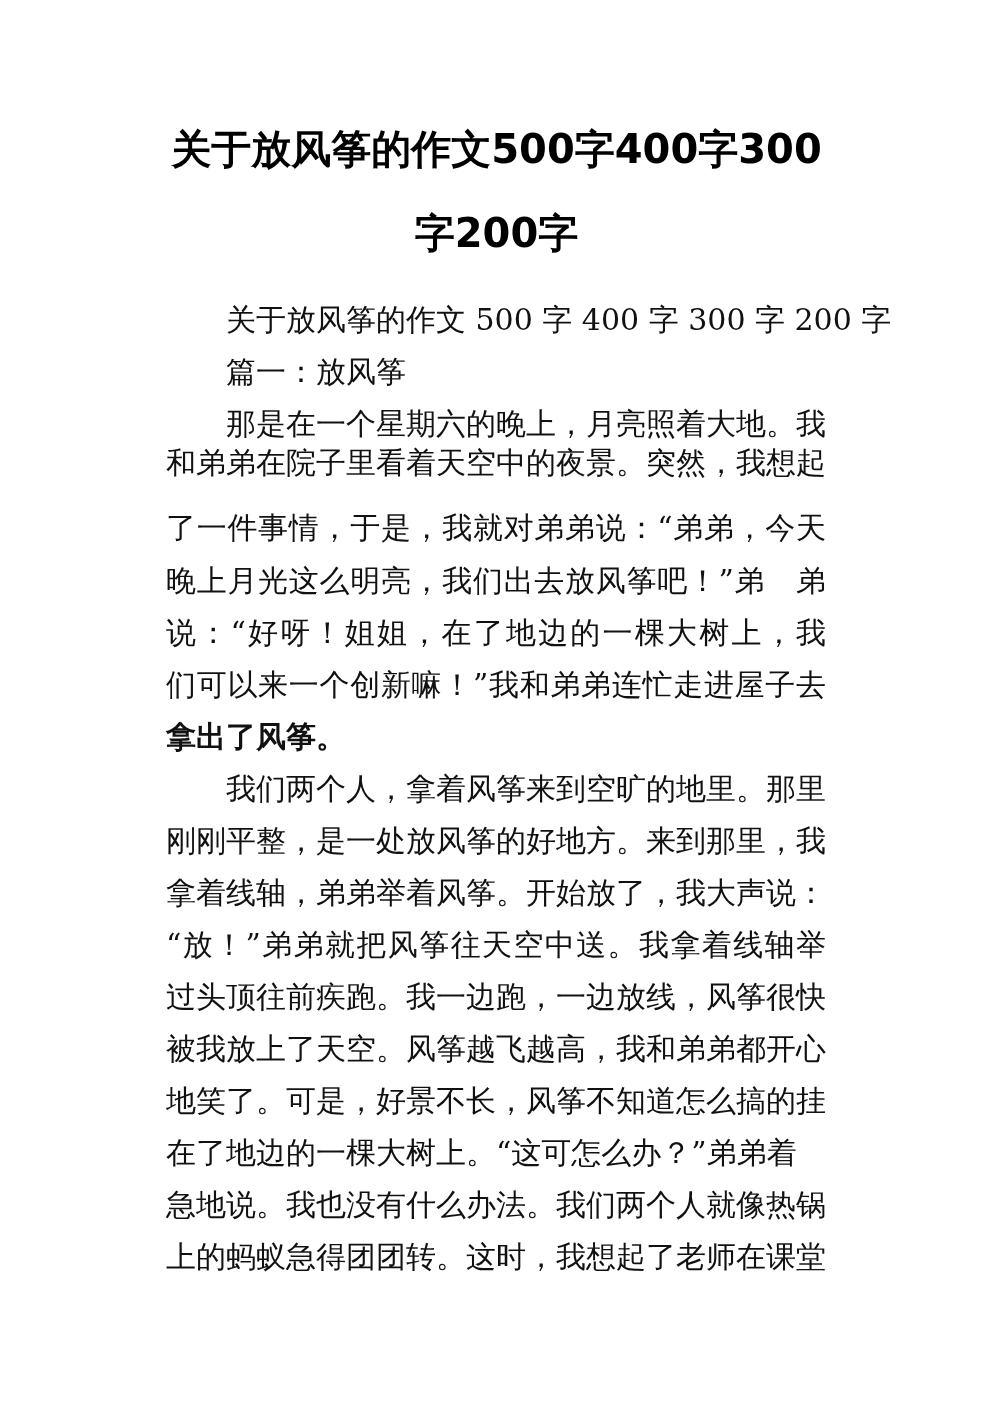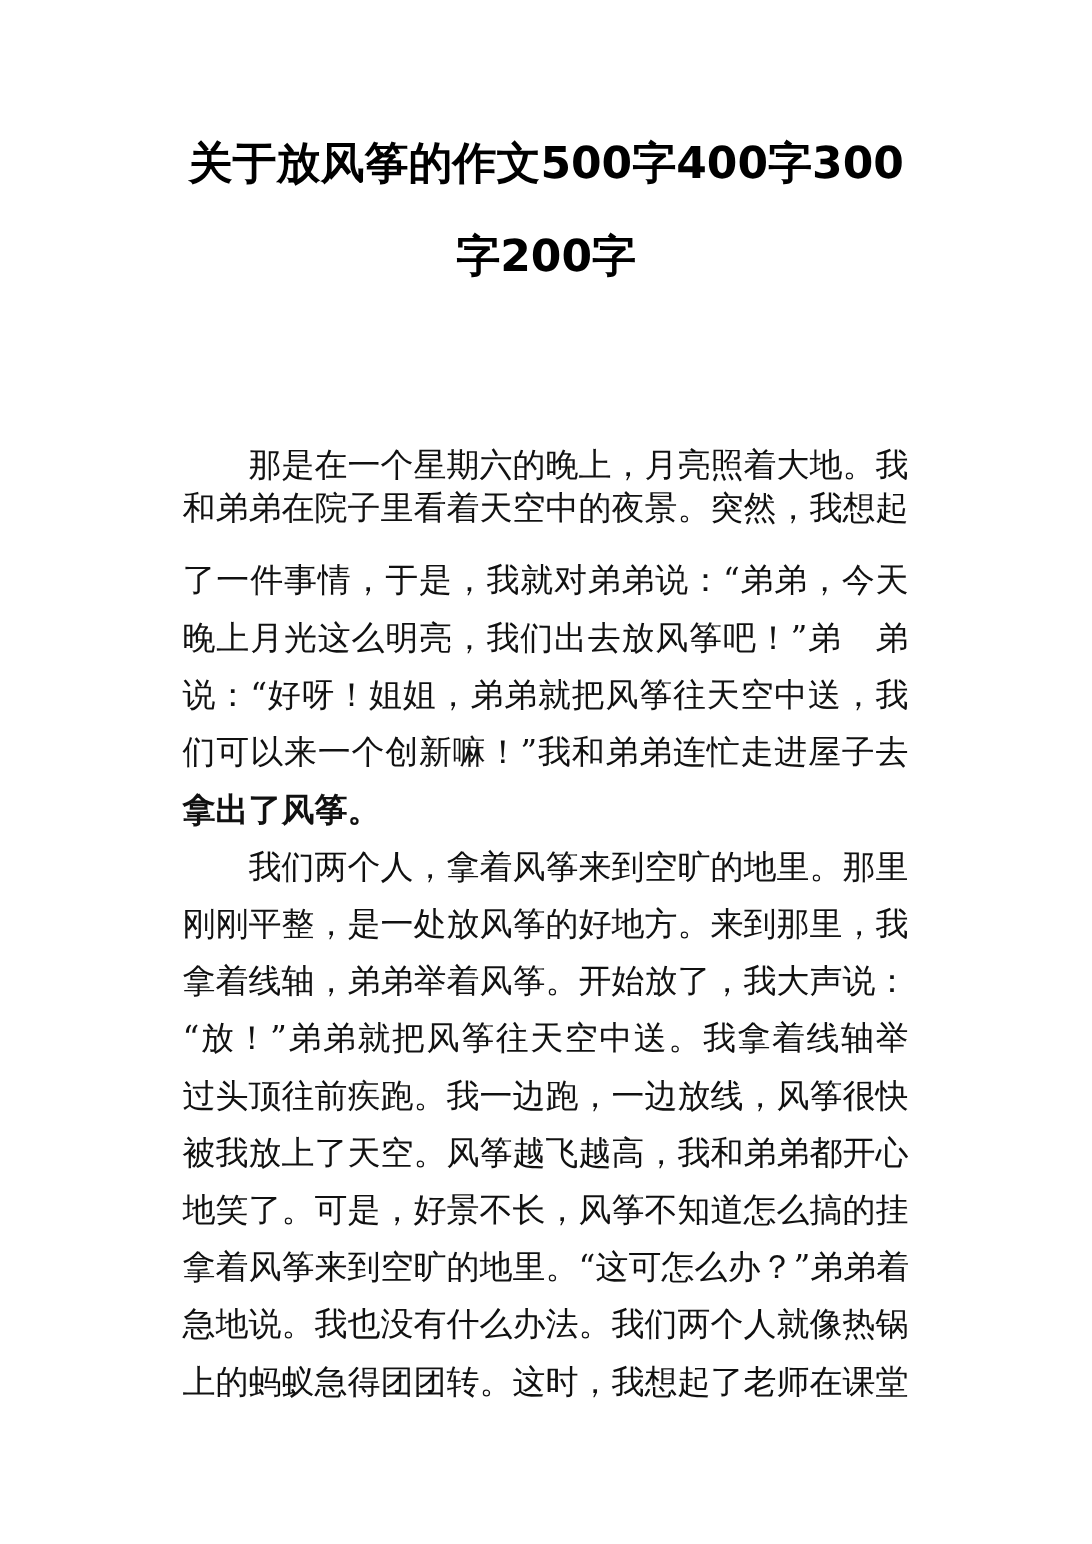--- a/index.html
+++ b/index.html
@@ -56,37 +56,39 @@
     }
   </style>
 </head>
 <body>
 
 <div class="page">
 
   <div class="title" style="top:123px;">关于放风筝的作文500字400字300</div>
   <div class="title" style="top:175px;margin-top:32px;">字200字</div>
 
+  <div class="line indent last" style="top:300px;">关于放风筝的作文 500 字 400 字 300 字 200 字</div>
+  <div class="line indent last" style="top:352px;">篇一：放风筝</div>
 
   <div>
     <div class="line indent" style="top:404px;">那是在一个星期六的晚上，月亮照着大地。我</div>
     <div class="line" style="top:443px;">和弟弟在院子里看着天空中的夜景。突然，我想起</div>
     <div class="line" style="top:508px;">了一件事情，于是，我就对弟弟说：“弟弟，今天</div>
     <div class="line" style="top:561px;">晚上月光这么明亮，我们出去放风筝吧！”弟　弟</div>
-    <div class="line" style="top:613px;">说：“好呀！姐姐，弟弟就把风筝往天空中送，我</div>
+    <div class="line" style="top:613px;">说：“好呀！姐姐，在了地边的一棵大树上，我</div>
     <div class="line" style="top:665px;">们可以来一个创新嘛！”我和弟弟连忙走进屋子去</div>
     <div class="line last" style="top:717px;font-weight:bold;">拿出了风筝。</div>
   </div>
 
   <div>
     <div class="line indent" style="top:769px;">我们两个人，拿着风筝来到空旷的地里。那里</div>
     <div class="line" style="top:821px;">刚刚平整，是一处放风筝的好地方。来到那里，我</div>
     <div class="line last" style="top:873px;">拿着线轴，弟弟举着风筝。开始放了，我大声说：</div>
     <div class="line" style="top:925px;">“放！”弟弟就把风筝往天空中送。我拿着线轴举</div>
     <div class="line" style="top:977px;">过头顶往前疾跑。我一边跑，一边放线，风筝很快</div>
     <div class="line" style="top:1029px;">被我放上了天空。风筝越飞越高，我和弟弟都开心</div>
     <div class="line" style="top:1081px;">地笑了。可是，好景不长，风筝不知道怎么搞的挂</div>
-    <div class="line last" style="top:1133px;">拿着风筝来到空旷的地里。“这可怎么办？”弟弟着</div>
+    <div class="line last" style="top:1133px;">在了地边的一棵大树上。“这可怎么办？”弟弟着</div>
     <div class="line" style="top:1185px;">急地说。我也没有什么办法。我们两个人就像热锅</div>
     <div class="line" style="top:1237px;">上的蚂蚁急得团团转。这时，我想起了老师在课堂</div>
   </div>
 
 </div>
 
 </body></html>

